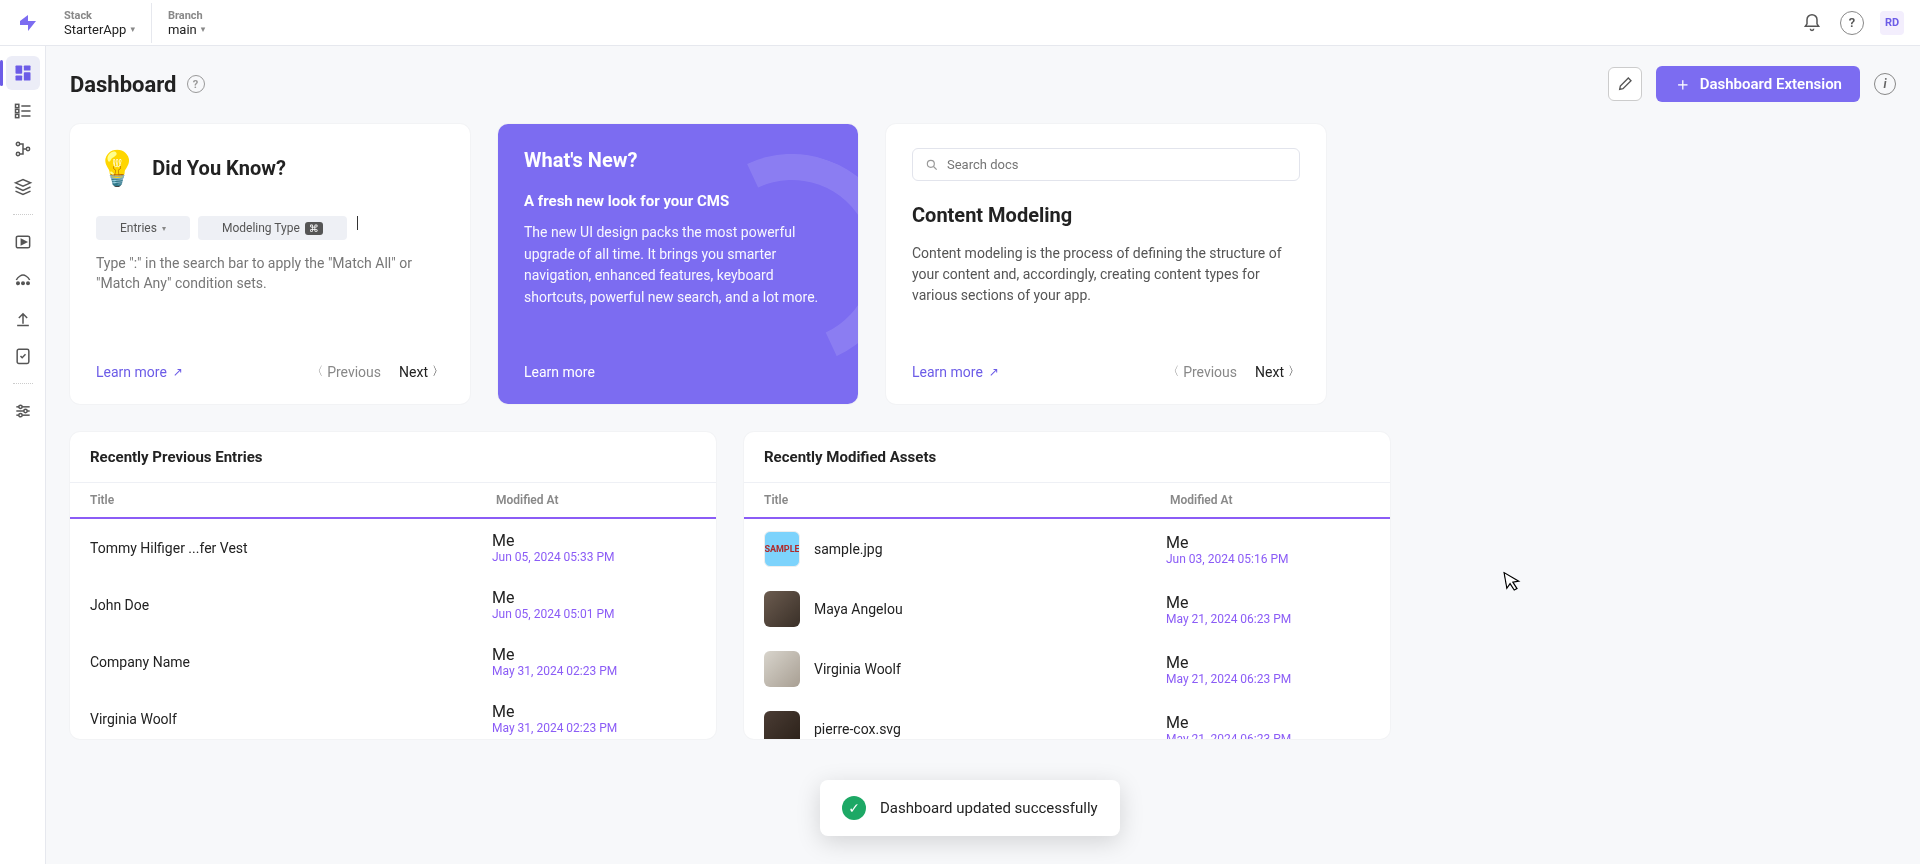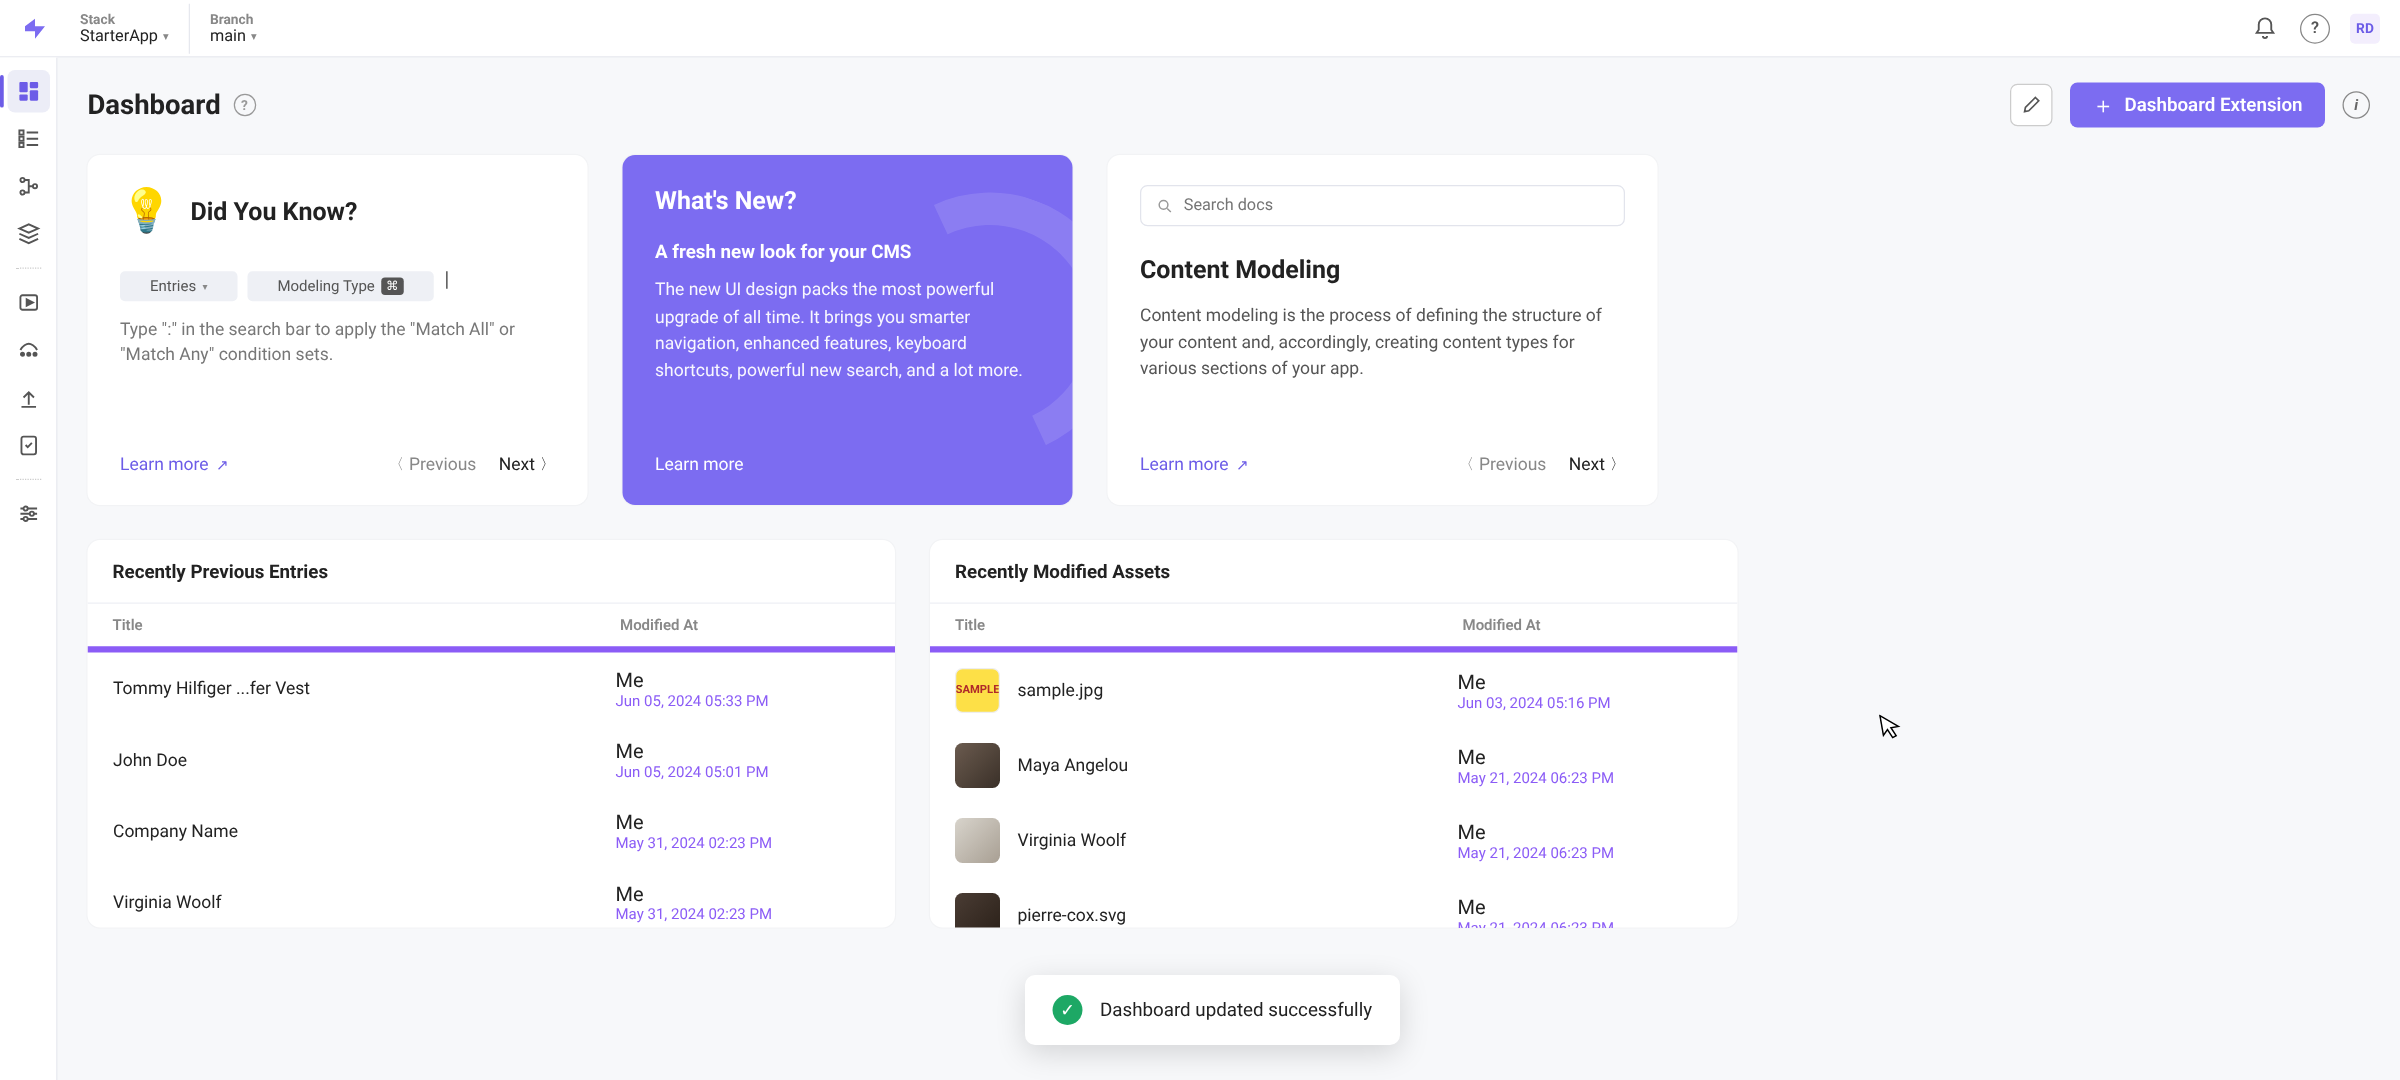--- a/index.html
+++ b/index.html
@@ -70,28 +70,28 @@
 
 .doc-search { border:1px solid #e2e4ec; border-radius:6px; padding:8px 12px; display:flex; align-items:center; gap:8px; color:#888; font-size:13px; margin-bottom:22px;}
 .doc-search input{ border:none; outline:none; flex:1; font-size:13px; color:#333; background:transparent;}
 .doc-title { font-size:20px; font-weight:700; margin-bottom:16px;}
 .doc-body { font-size:14px; color:#555; line-height:1.5; margin-bottom:auto;}
 
 
 .recent-row { display:flex; gap:28px; }
 .recent-card { background:#fff; border-radius:10px; width:646px; box-shadow:0 0 0 1px rgba(0,0,0,0.02); display:flex; flex-direction:column; overflow:hidden;}
 .recent-header { padding:16px 20px; font-size:15px; font-weight:700; border-bottom:1px solid #eef0f5;}
-.recent-cols { display:flex; padding:10px 20px; font-size:12px; color:#888; font-weight:600; border-bottom:5px solid #8b5cf6;}
+.recent-cols { display:flex; padding:10px 20px; font-size:12px; color:#888; font-weight:600; border-bottom:2px solid #8b5cf6;}
 .col-title { flex:1; }
 .col-mod { width:200px; }
 .recent-body { position:relative; height:220px; overflow:hidden;}
 .recent-list { position:absolute; inset:0; overflow-y:auto; padding-right:4px;}
 .recent-item { display:flex; align-items:center; padding:12px 20px; font-size:14px; }
 .recent-item .thumb { width:36px; height:36px; border-radius:6px; background:#ddd; margin-right:14px; flex-shrink:0; overflow:hidden; display:flex; align-items:center; justify-content:center; font-size:9px; color:#b02a2a; font-weight:700; text-align:center;}
-.thumb.sample{ background:#fde047; border:1px solid #eee;}
+.thumb.sample{ background:#7dd3fc; border:1px solid #eee;}
 .thumb.p1{ background:linear-gradient(135deg,#6b5b4f,#3a3028);}
 .thumb.p2{ background:linear-gradient(135deg,#d8d4cc,#a89f93);}
 .thumb.p3{ background:linear-gradient(135deg,#4a3c34,#2a2018);}
 .recent-item .name { flex:1; color:#222;}
 .recent-item .meta { width:200px; display:flex; flex-direction:column; }
 .meta .who{ font-size:16px; color:#222;}
 .meta .when{ font-size:12px; color:#8b5cf6;}
 
 
 .recent-list::-webkit-scrollbar{width:10px;}

